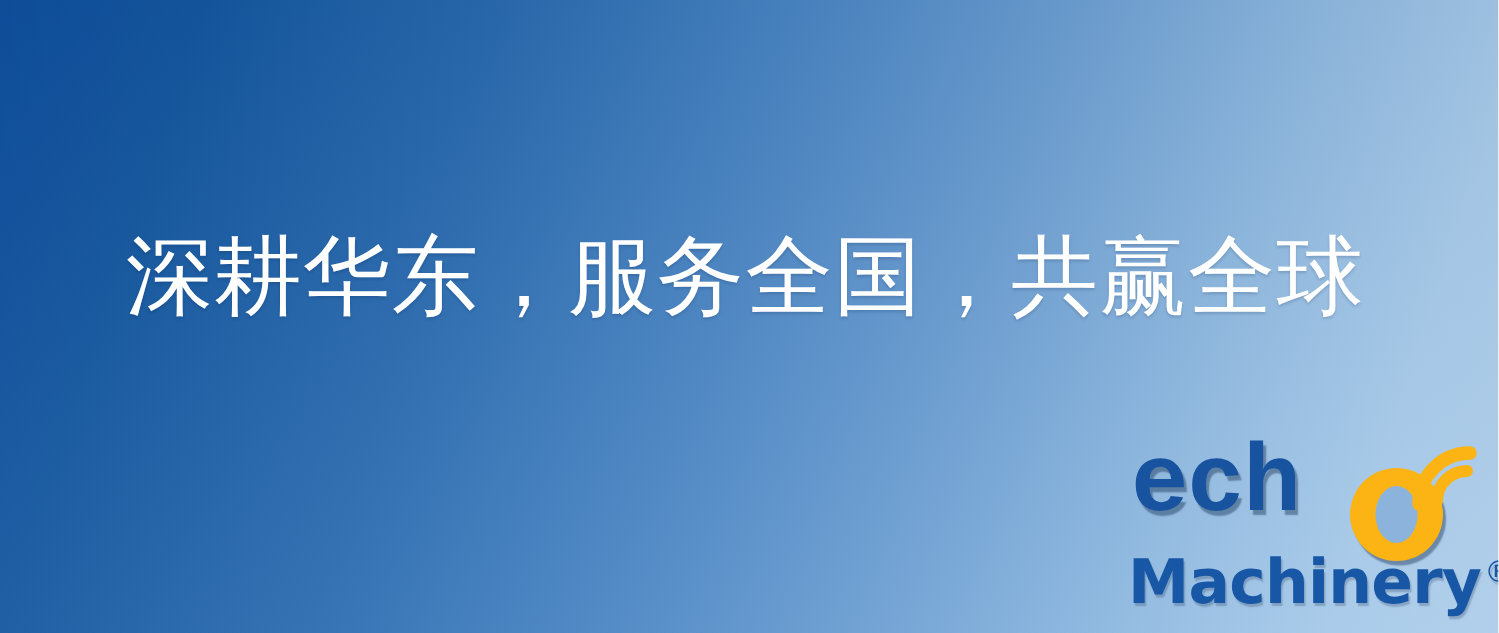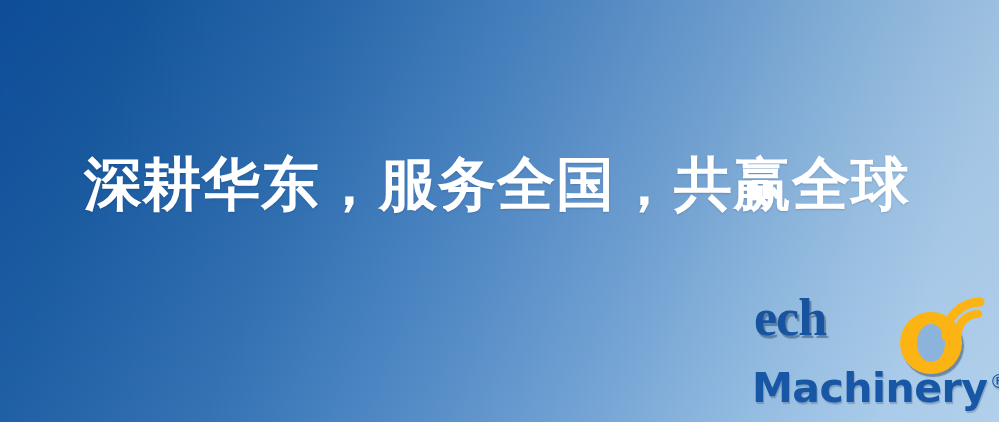--- a/index.html
+++ b/index.html
@@ -41,21 +41,20 @@
     left: 84px;
     top: 156px;
     font-family: "Liberation Serif", "DejaVu Serif", serif;
     font-size: 58px;
     line-height: 1;
     letter-spacing: 1px;
     color: #ffffff;
     white-space: nowrap;
     z-index: 3;
     text-shadow: 0 1px 2px rgba(0, 30, 70, 0.18);
-    font-weight: bold;
   }
 
   #subtitle {
     position: absolute;
     left: 86px;
     top: 268px;
     font-family: "Liberation Serif", "DejaVu Serif", serif;
     font-size: 23px;
     line-height: 1;
     letter-spacing: 0.5px;
@@ -79,23 +78,23 @@
     left: 0;
     top: 0;
     height: 78px;
     display: block;
   }
 
   #logo-echo-text {
     position: absolute;
     left: 2px;
     top: -4px;
-    font-family: Liberation Serif, serif;
+    font-family: Liberation Mono, monospace;
     font-weight: bold;
-    font-size: 52px;
+    font-size: 64px;
     line-height: 1;
     color: #17539f;
     letter-spacing: -1px;
     text-shadow: 2px 3px 1px rgba(0, 25, 60, 0.38);
   }
 
   #logo-o {
     position: absolute;
     left: 148px;
     top: 16px;

